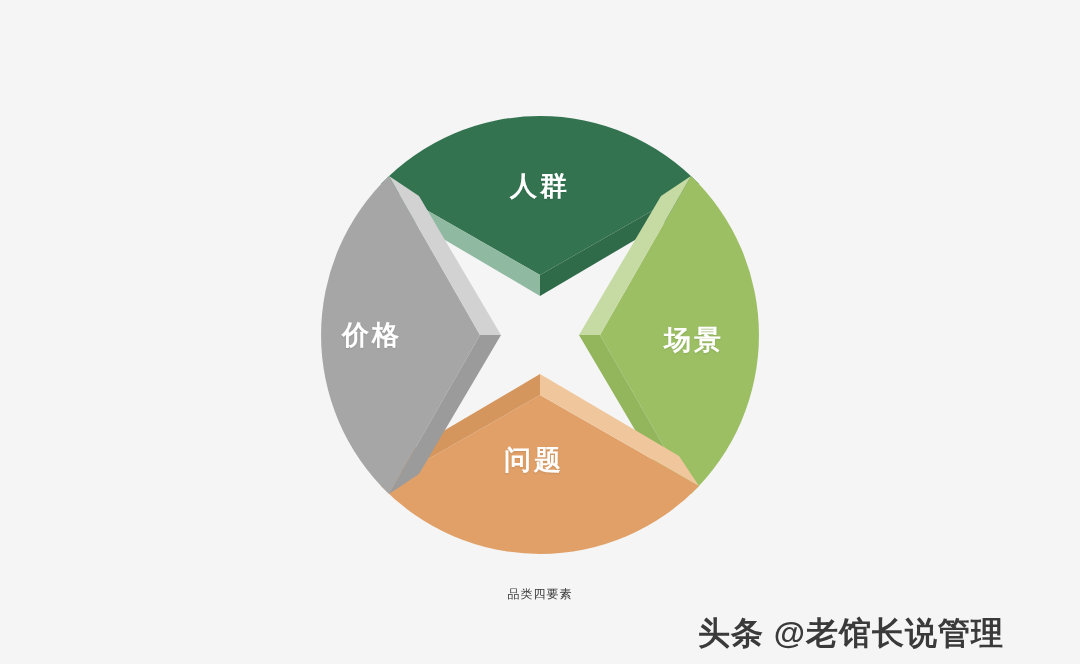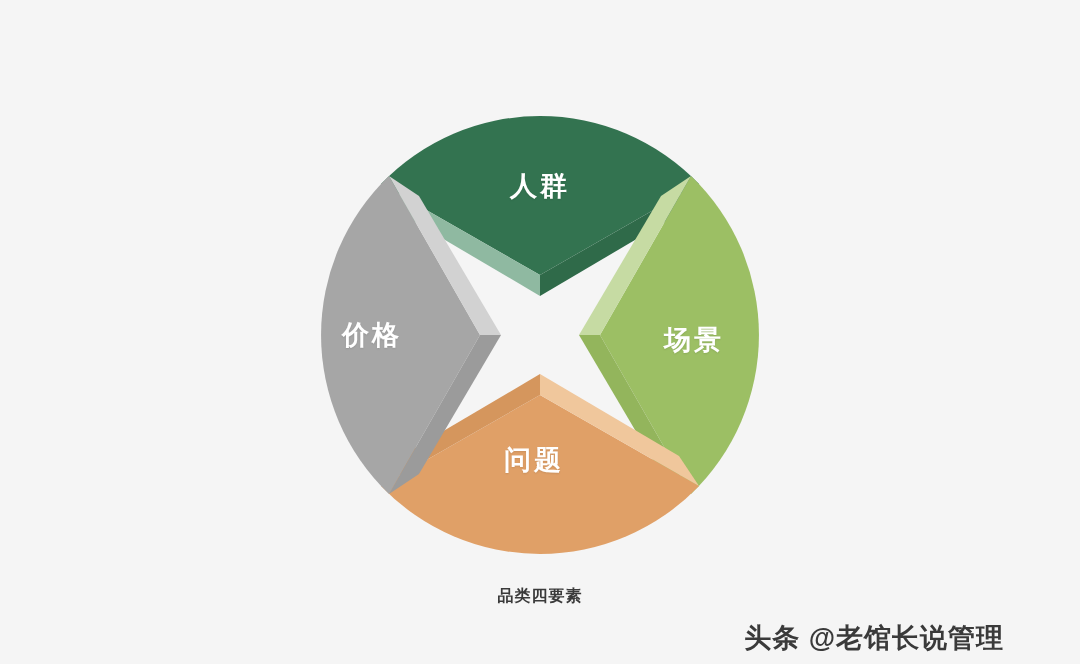--- a/index.html
+++ b/index.html
@@ -46,31 +46,30 @@
   #label-scene    { left: 684px; top: 340px; margin-left: 10px; }
   #label-problem  { left: 534px; top: 460px; }
   #label-price    { left: 372px; top: 335px; }
 
   #diagram-caption {
     position: absolute;
     left: 0;
     top: 586px;
     width: 1080px;
     text-align: center;
-    font-size: 16px;
+    font-size: 12px;
     color: #3a3a3a;
     letter-spacing: 1px;
     font-family: "Liberation Sans", "DejaVu Sans", sans-serif;
-    font-weight: bold;
   }
   #watermark {
     position: absolute;
     right: 16px;
     bottom: 8px;
-    font-size: 27px;
+    font-size: 32px;
     font-weight: bold;
     color: #2b2b2b;
     letter-spacing: 1px;
     opacity: 0.92;
     font-family: "Liberation Sans", "DejaVu Sans", sans-serif;
     text-align: center;
   }
 </style>
 </head>
 <body style="background: rgb(245, 245, 245);">

